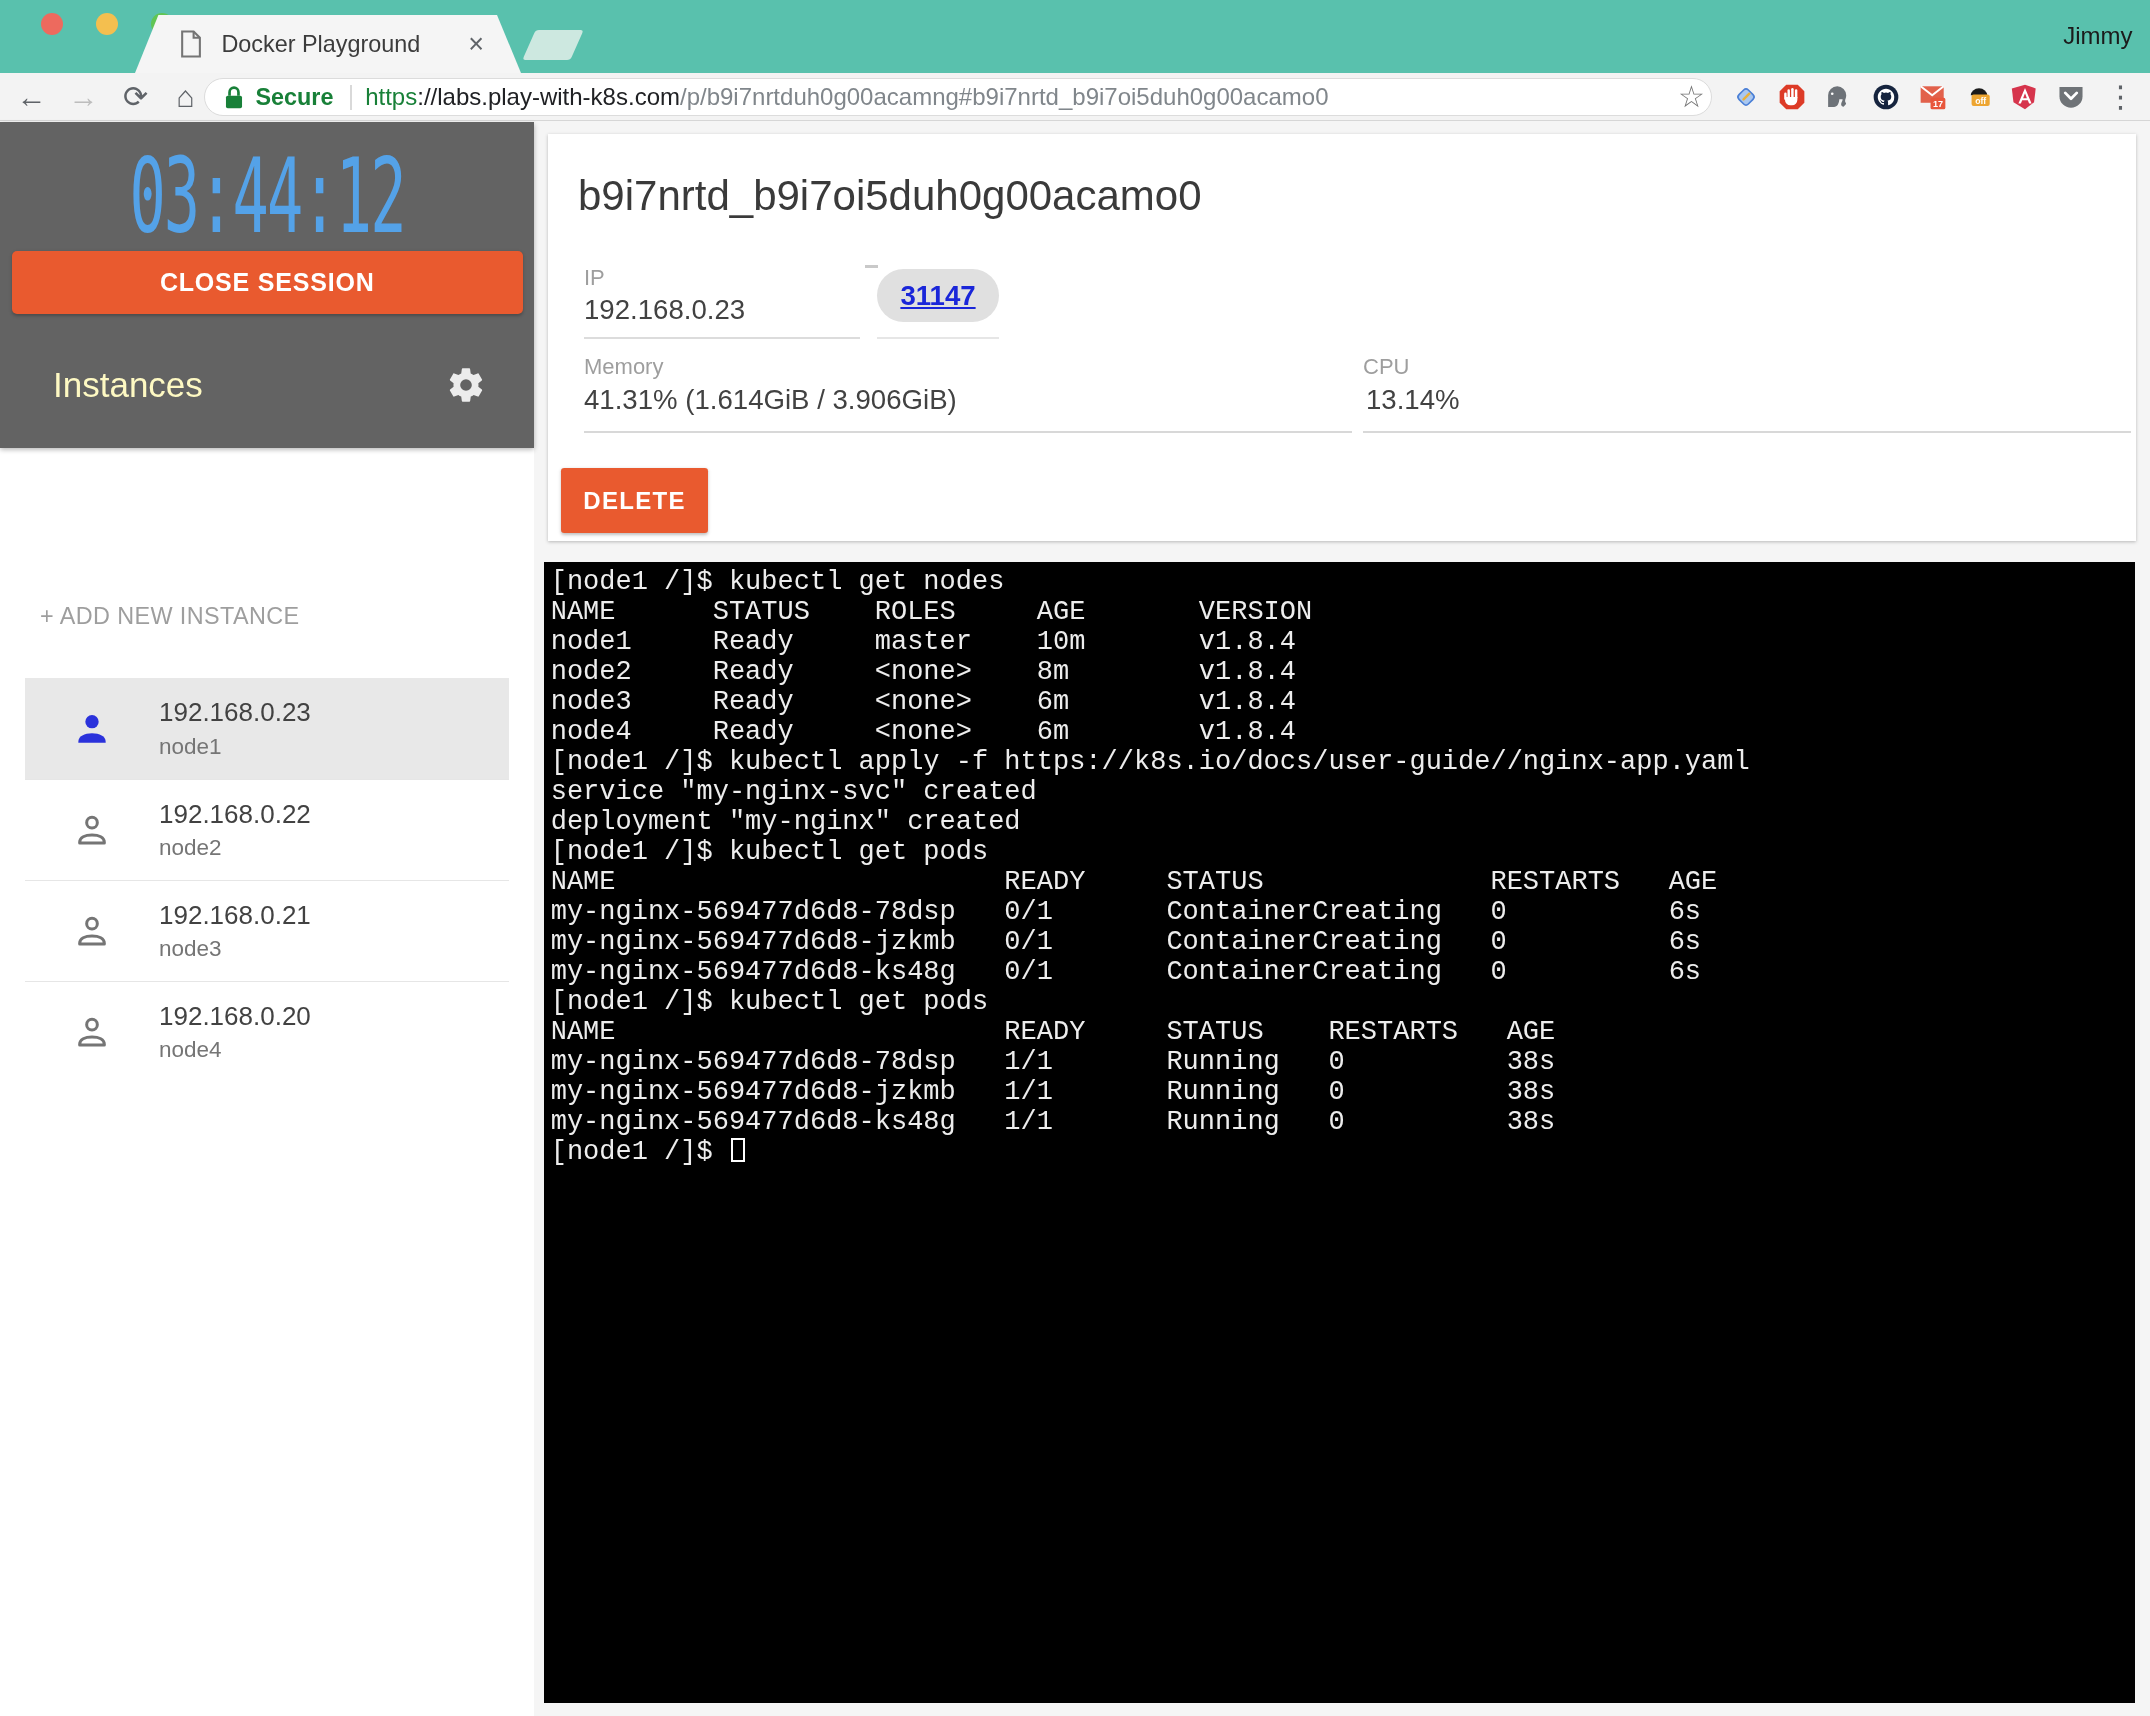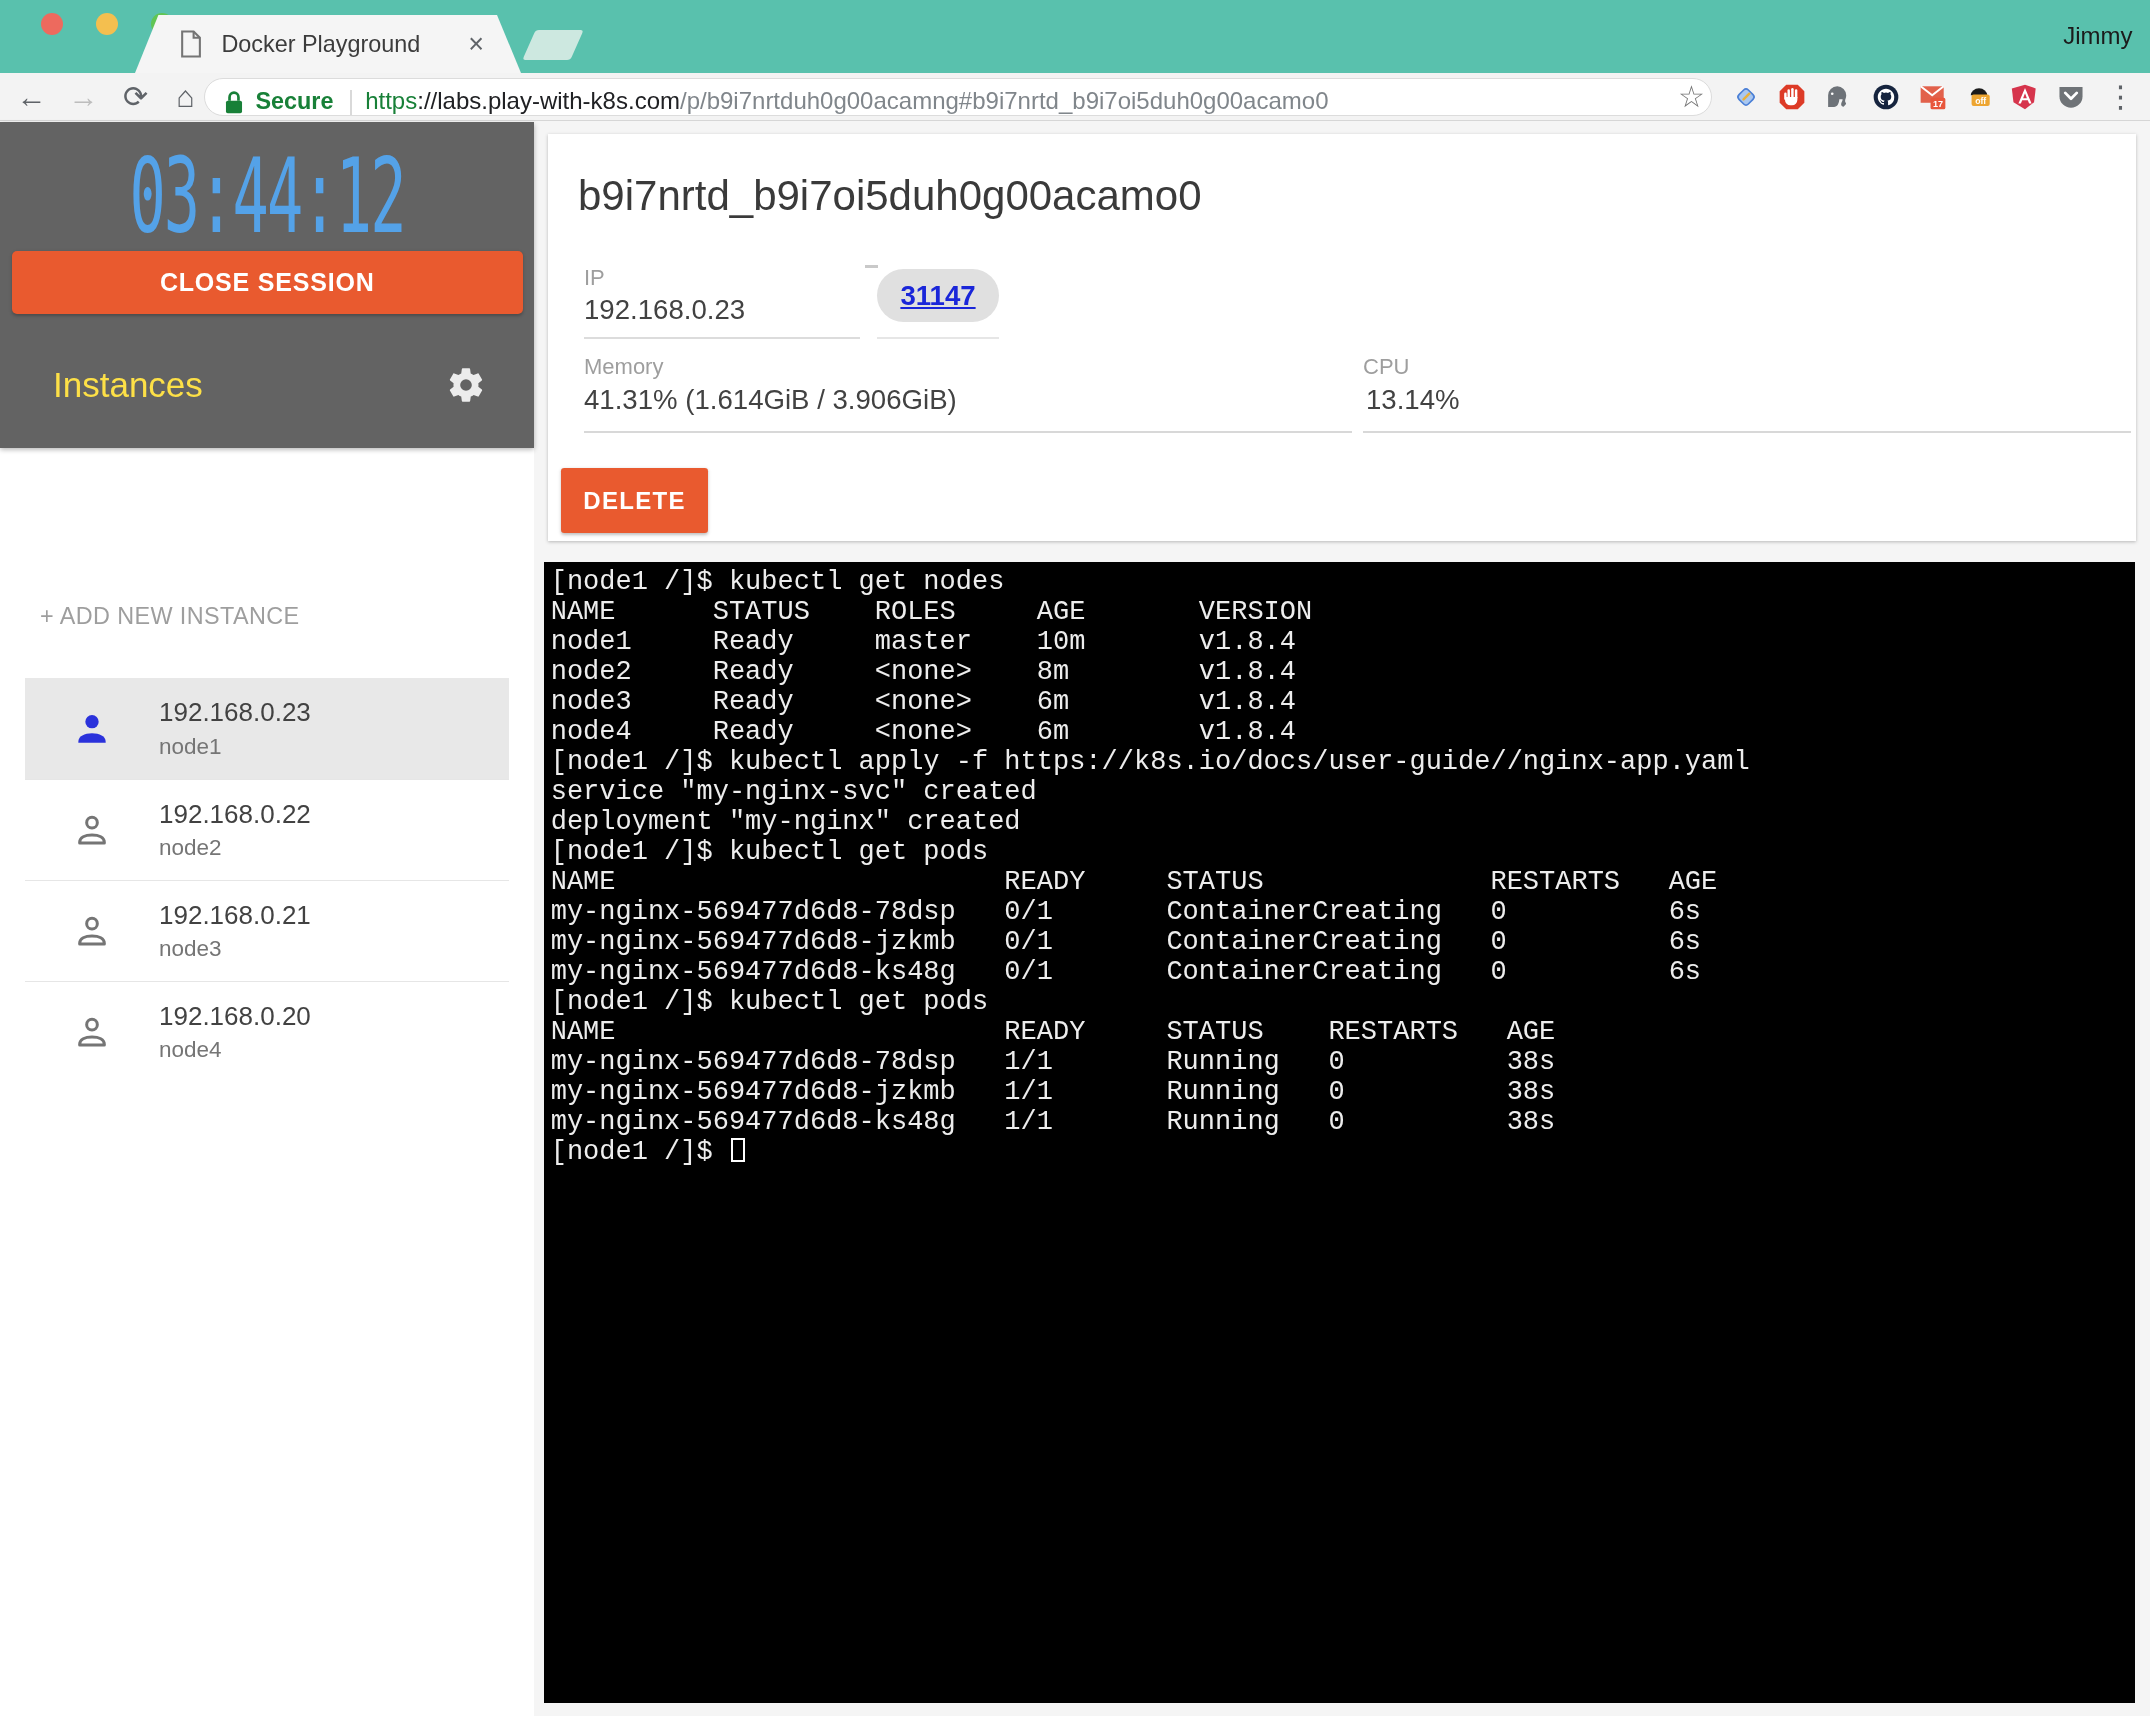--- a/index.html
+++ b/index.html
@@ -18,21 +18,21 @@
   #tab-title { margin-left:18.4px; font-size:23.4px; color:#3c3c3c; }
   #tab-close { position:absolute; right:37px; font-size:27px; color:#5f6368; line-height:58px; }
   #newtab-btn { left:529px; top:30px; width:48px; height:30px; background:#cde8e0;
                 border-radius:3.3px; transform:skewX(-24deg); }
   #user-name { right:18.4px; top:22px; font-size:24px; color:#1b1b1b; }
 
   #toolbar { left:0; top:73px; width:2151px; height:48px; background:#f3f3f3;
              border-bottom:1.7px solid #d6d6d6; }
   .navico { top:73px; height:48px; line-height:47px; font-size:30px; color:#5f6368; text-align:center; width:43px; }
   #url-field { left:204px; top:78px; width:1508px; height:38px; background:#fff;
-               border:1.7px solid #dcdcdc; border-radius:20px; display:flex; align-items:flex-end; }
+               border:1.7px solid #dcdcdc; border-radius:20px; display:flex; align-items:center; }
   #lock-icon { margin-left:18.4px; width:22px; height:25px; }
   #secure-label { margin-left:10px; font-size:23.4px; color:#188038; font-weight:bold; }
   #url-divider { margin-left:16.7px; width:1.7px; height:25px; background:#d9d9d9; }
   #url-text { margin-left:13.4px; font-size:24px; white-space:nowrap; }
   #url-text .scheme { color:#188038; }
   #url-text .host { color:#202124; }
   #url-text .path { color:#80868b; }
   #bookmark-star { left:1670px; top:73px; width:43px; height:48px; line-height:47px;
                    font-size:30px; color:#767676; text-align:center; }
   .extico { top:83px; width:28px; height:28px; }
@@ -45,21 +45,21 @@
                   box-shadow:0 1.7px 5px rgba(0,0,0,.3); }
   #timer { left:0; top:13.4px; width:534px; text-align:center; color:#54a2e8;
            font-family:"DejaVu Sans Mono", monospace; font-size:104px; letter-spacing:-3.3px;
            transform:scaleX(.58); transform-origin:50% 0; }
   #close-session { left:11.7px; top:129px; width:511px; height:63px; background:#e95a2f;
                    border:none; border-radius:5px; color:#fff; font-weight:bold; font-size:25px;
                    letter-spacing:0.8px; font-family:"Liberation Sans",sans-serif;
                    box-shadow:0 1.7px 3.3px rgba(0,0,0,.25); }
   #instances-row { left:0; top:227px; width:534px; height:72px; display:flex;
                    align-items:center; padding:0 48px 0 53px; justify-content:space-between; }
-  #instances-title { color:#fde047; font-size:35px; }
+  #instances-title { color:#fef9c3; font-size:35px; }
   #gear-icon svg { width:40px; height:40px; display:block; }
   #add-instance { left:40px; top:481px; font-size:23.4px; color:#9e9e9e; letter-spacing:0.4px; }
   #instance-list { left:25px; top:556px; width:484px; background:#fff; }
   .inst-row { height:101px; display:flex; align-items:center; padding-left:47px; }
   .inst-row + .inst-row { border-top:1.7px solid #e6e6e6; }
   .inst-row.selected { background:#e8e8e8; }
   .inst-icon { width:40px; height:40px; margin-right:47px; }
   .inst-ip { font-size:26px; color:#424242; margin-bottom:5.8px; }
   .inst-name { font-size:22.5px; color:#757575; }
 

